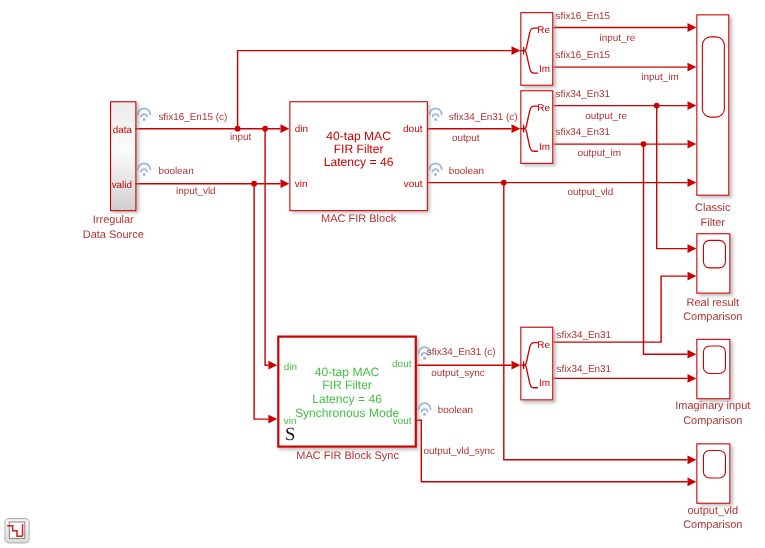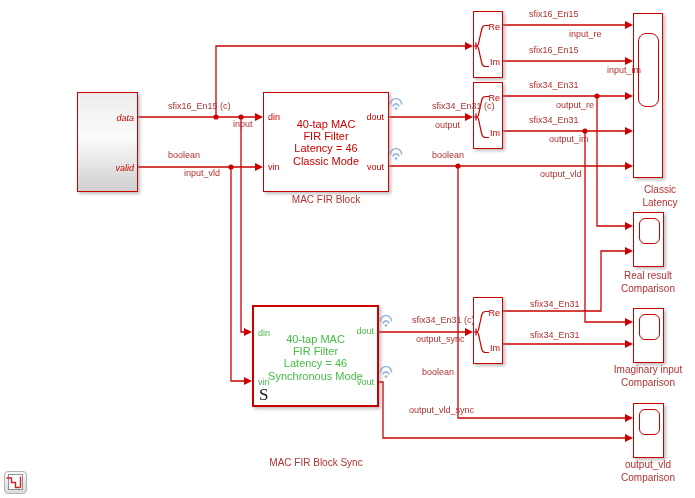--- a/index.html
+++ b/index.html
@@ -15,21 +15,21 @@
   .wire{stroke:var(--red);stroke-width:1.3;fill:none;}
   .blk{position:absolute;border:1.4px solid var(--red);background:#ffffff;box-sizing:border-box;
        box-shadow:2px 2px 3px rgba(140,140,140,0.55);}
   .blk.bold{border-width:2.5px;}
   .gradient{background:linear-gradient(to bottom,#ececec 0%,#fbfbfb 45%,#cfcfcf 100%);}
   .port{position:absolute;font-size:9px;color:var(--red);white-space:nowrap;line-height:10px;}
   .port.green{color:var(--green);}
   .blocktext{position:absolute;width:100%;text-align:center;font-size:11px;line-height:12.2px;
              color:var(--red);white-space:nowrap;}
   .blocktext.green{color:var(--green);}
-  .sig{position:absolute;font-size:9px;line-height:10px;color:var(--label-red);white-space:nowrap;margin-left:24px;}
+  .sig{position:absolute;font-size:9px;line-height:10px;color:var(--label-red);white-space:nowrap;}
   .bname{position:absolute;font-size:10px;line-height:12.5px;color:var(--label-red);
          text-align:center;transform:translateX(-50%);white-space:nowrap;}
   .screen{position:absolute;border:1.4px solid var(--red);background:#fff;box-sizing:border-box;}
   .s-badge{position:absolute;left:5px;bottom:2px;font-family:"Liberation Serif","DejaVu Serif",serif;
            font-size:17px;color:#1a1a1a;line-height:17px;}
   .copyright{position:absolute;left:22px;top:443px;font-size:9px;color:#262626;}
   .legend-badge{position:absolute;left:4px;top:471px;width:23px;height:23px;border:1px solid #b3b3b3;
                 border-radius:4px;background:linear-gradient(to bottom,#f7f7f7,#dcdcdc);box-sizing:border-box;}
 </style>
 </head>
@@ -99,31 +99,34 @@
         <path d="M383.2,323 A2.9,2.9 0 0 1 388.8,323" fill="none" stroke="#9BBBDD" stroke-width="1.6" stroke-linecap="round"></path>
         <circle cx="386" cy="325.6" r="1.4" fill="#9BBBDD"></circle>
       </g>
       <g>
         <path d="M380.5,372 A5.5,5.5 0 0 1 391.5,372" fill="none" stroke="#9BBBDD" stroke-width="1.6" stroke-linecap="round"></path>
         <path d="M383.2,374 A2.9,2.9 0 0 1 388.8,374" fill="none" stroke="#9BBBDD" stroke-width="1.6" stroke-linecap="round"></path>
         <circle cx="386" cy="376.6" r="1.4" fill="#9BBBDD"></circle>
       </g>
     </svg>
 
-  <div class="blk gradient" style="left:77px;top:92px;width:61px;height:100px;font-style:italic;">
+  <div class="blk gradient" style="left:100px;top:92px;width:24px;height:100px;">
     <span class="port" style="right:3px;top:20px;">data</span>
     <span class="port" style="right:3px;top:70px;text-align:center;">valid</span>
+  </div>
+  <div class="bname" style="left:103px;top:195px;">
+    <div>Irregular</div>
+    <div>Data Source</div>
   </div>
 
   <div class="blk" style="left:263px;top:92px;width:126px;height:100px;">
     <div class="blocktext" style="top:25px;">
       <div>40-tap MAC</div>
       <div>FIR Filter</div>
       <div>Latency = 46</div>
-      <div>Classic Mode</div>
     </div>
     <span class="port" style="left:4px;top:19px;">din</span>
     <span class="port" style="left:4px;top:69px;">vin</span>
     <span class="port" style="right:4px;top:19px;">dout</span>
     <span class="port" style="right:4px;top:69px;">vout</span>
   </div>
   <div class="bname" style="left:326px;top:194px;">MAC FIR Block</div>
 
   <div class="blk bold" style="left:252px;top:305px;width:127px;height:102px;">
     <div class="blocktext green" style="top:26px;">
@@ -131,21 +134,21 @@
       <div>FIR Filter</div>
       <div>Latency = 46</div>
       <div>Synchronous Mode</div>
     </div>
     <span class="port green" style="left:4px;top:21px;">din</span>
     <span class="port green" style="left:4px;top:70px;">vin</span>
     <span class="port green" style="right:3px;top:19px;">dout</span>
     <span class="port green" style="right:3px;top:70px;">vout</span>
     <span class="s-badge">S</span>
   </div>
-  <div class="bname" style="left:316px;top:409px;margin-top:48px;">MAC FIR Block Sync</div>
+  <div class="bname" style="left:316px;top:409px;">MAC FIR Block Sync</div>
 
   <div class="blk cx" style="left:473px;top:11px;width:30px;height:67px;">
     <span class="port" style="right:2px;top:10px;">Re</span>
     <span class="port" style="right:2px;top:45px;">Im</span>
   <svg width="30" height="67" style="position: absolute; left: -1px; top: -1px;">
         <path d="M0,35 H3 M3,31.5 V38.5 M3,35 C5.5,35 5.5,33 6.5,28 L8.5,19 C9.5,15 10.5,14.5 13,14.5 H16 M3,35 C5.5,35 5.5,37 6.5,42 L8.5,51 C9.5,55 10.5,55.5 13,55.5 H16" fill="none" stroke="#CC0000" stroke-width="1.2"></path>
       </svg>
     </div>
   <div class="blk cx" style="left:473px;top:82px;width:30px;height:67px;">
     <span class="port" style="right:2px;top:10px;">Re</span>
@@ -158,23 +161,23 @@
     <span class="port" style="right:2px;top:10px;">Re</span>
     <span class="port" style="right:2px;top:45px;">Im</span>
   <svg width="30" height="67" style="position: absolute; left: -1px; top: -1px;">
         <path d="M0,35 H3 M3,31.5 V38.5 M3,35 C5.5,35 5.5,33 6.5,28 L8.5,19 C9.5,15 10.5,14.5 13,14.5 H16 M3,35 C5.5,35 5.5,37 6.5,42 L8.5,51 C9.5,55 10.5,55.5 13,55.5 H16" fill="none" stroke="#CC0000" stroke-width="1.2"></path>
       </svg>
     </div>
 
   <div class="blk" style="left:633px;top:13px;width:30px;height:165px;">
     <div class="screen" style="left:4px;top:19px;width:21px;height:74px;border-radius:8px;"></div>
   </div>
-  <div class="bname" style="left:648px;top:184px;margin-left:12px;">
+  <div class="bname" style="left:648px;top:184px;">
     <div>Classic</div>
-    <div>Latency</div>
+    <div>Filter</div>
   </div>
 
   <div class="blk" style="left:633px;top:212px;width:31px;height:55px;">
     <div class="screen" style="left:5px;top:5px;width:21px;height:26px;border-radius:6px;"></div>
   </div>
   <div class="bname" style="left:648px;top:270px;">
     <div>Real result</div>
     <div>Comparison</div>
   </div>
 

